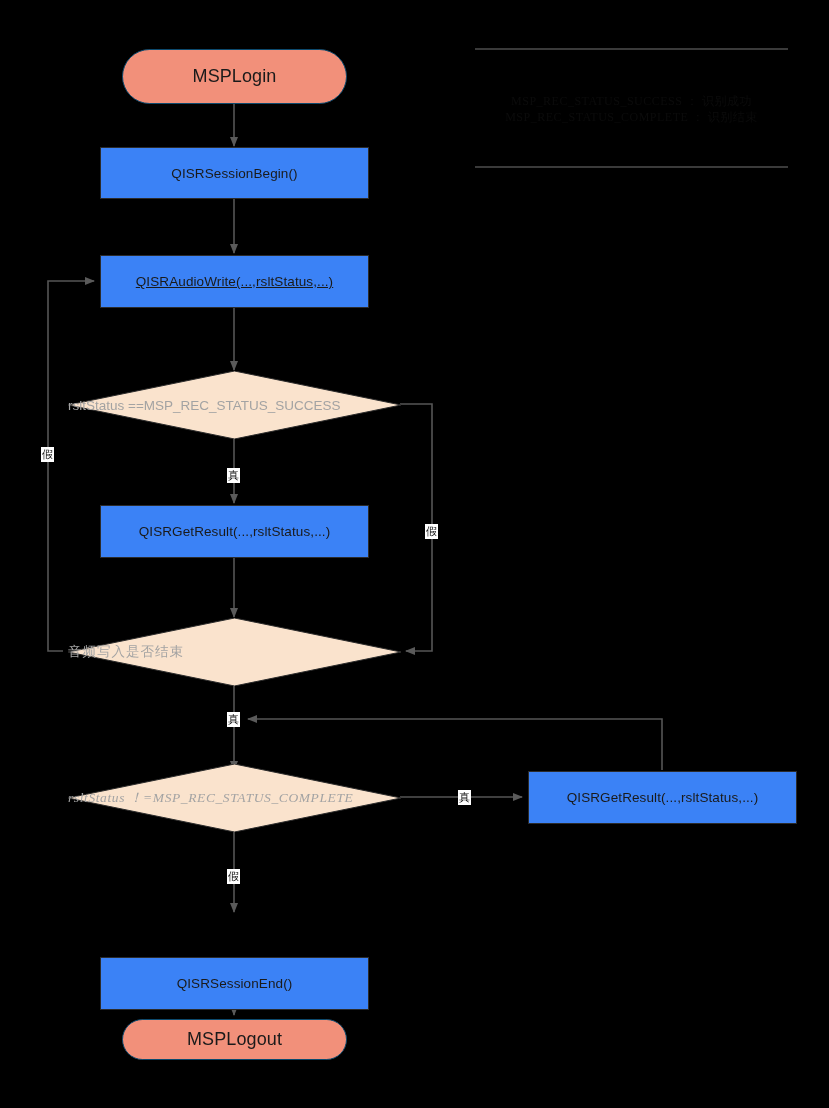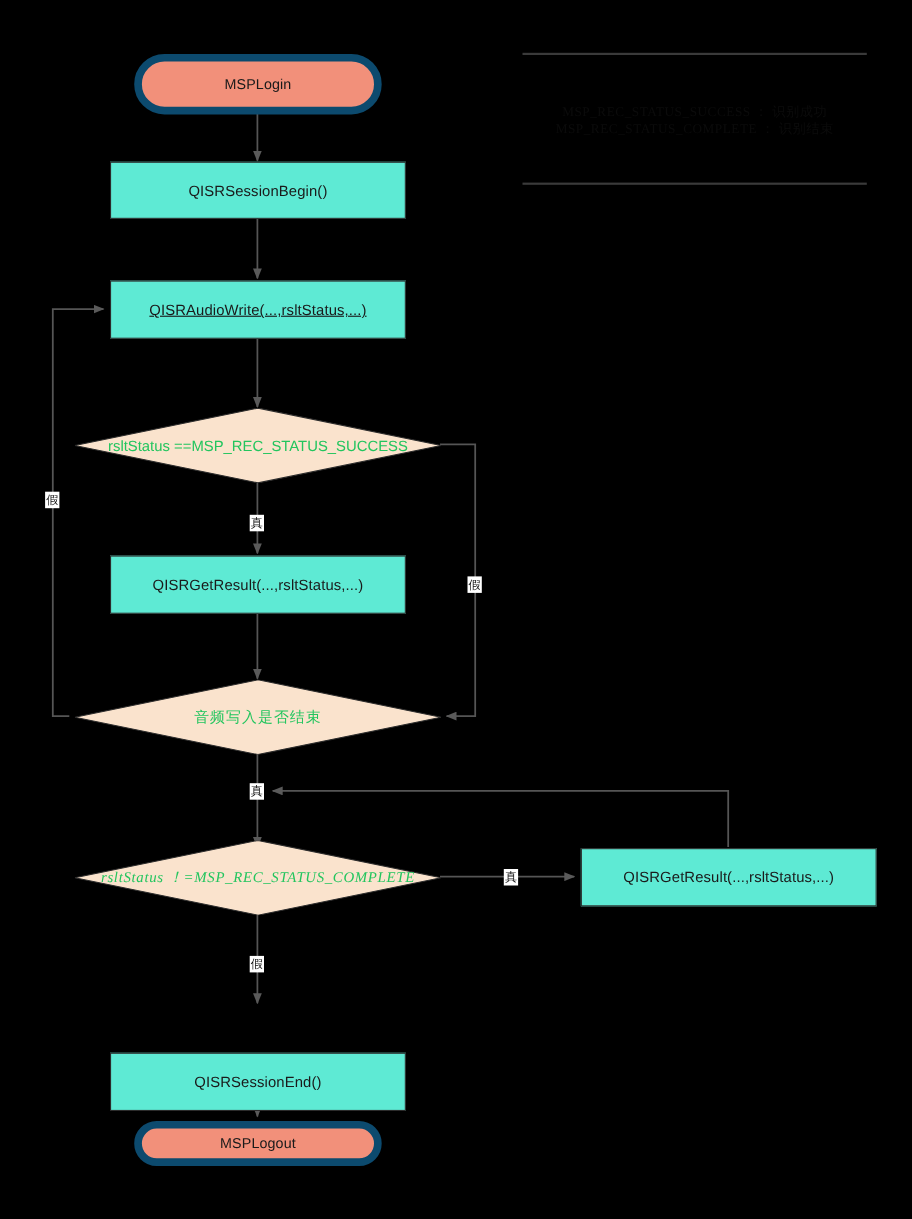--- a/index.html
+++ b/index.html
@@ -26,50 +26,50 @@
     display: flex;
     align-items: center;
     justify-content: center;
     text-align: center;
     color: #1a1a1a;
     z-index: 3;
   }
   
   .n-term {
     background: #F2907A;
-    border: 7px solid #0c4a6e;
+    border: 1px solid #0c4a6e;
     border-radius: 28px;
-    font-size: 13px;
+    font-size: 18px;
     letter-spacing: 0.1px;
   }
   
   .n-proc {
-    background: #5eead4;
+    background: #3b82f6;
     border: 1px solid #2b2b2b;
     font-size: 13.5px;
     letter-spacing: 0.1px;
   }
   
   .n-dia {
     background: transparent;
     border: none;
   }
   .dia-svg {
     position: absolute;
     left: 0; top: 0;
     width: 100%;
     height: 100%;
     z-index: 1;
   }
   .dia-label {
     position: relative;
     z-index: 2;
     width: 100%;
-    text-align: center;
-    color: #22c55e;
+    text-align: left;
+    color: #a3a3a3;
     pointer-events: none;
   }
   .lbl-sans { font-family: "Liberation Sans", sans-serif; font-size: 13.5px; }
   .lbl-mono { font-family: "Liberation Serif", serif; font-size: 13.5px; letter-spacing: 0.6px; font-style: italic; }
   .lbl-cjk  { font-family: "DejaVu Sans", sans-serif; font-size: 13.5px; letter-spacing: 1px; }
 
   
   .edge-label {
     position: absolute;
     background: #ffffff;

